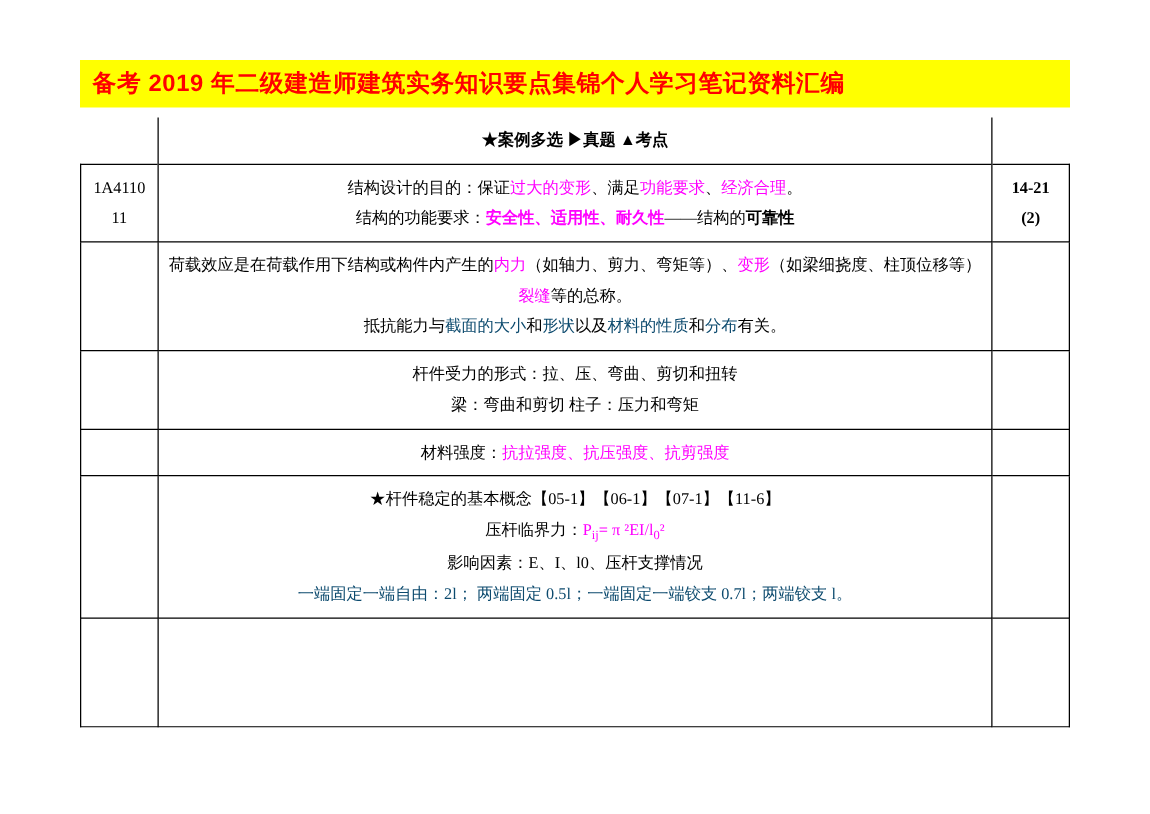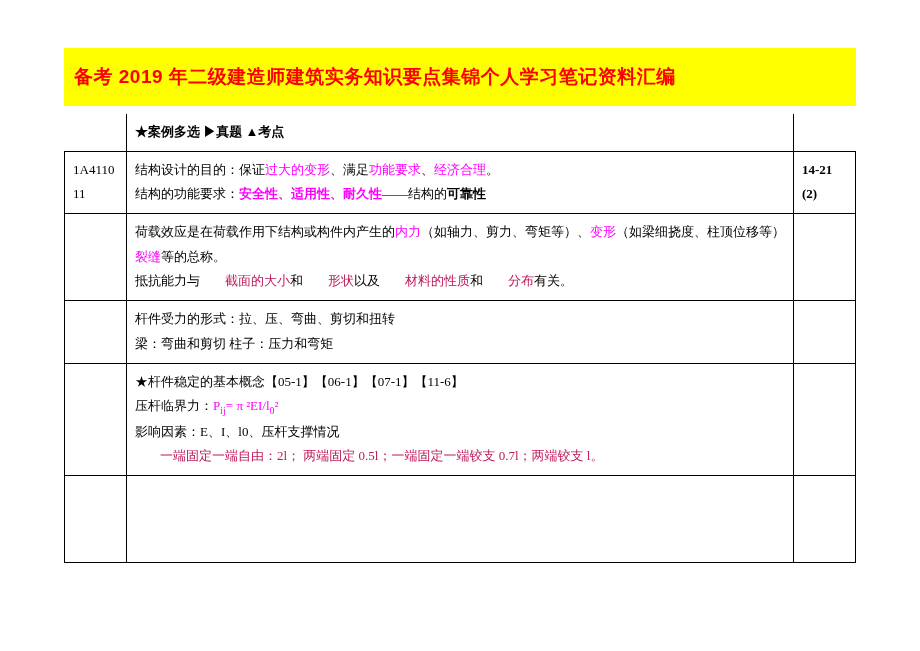--- a/index.html
+++ b/index.html
@@ -1,30 +1,30 @@
 <!DOCTYPE html>
 <html><head>
 <meta charset="utf-8">
 <style>
   * { box-sizing: border-box; margin: 0; padding: 0; }
   body { background: #fff; font-family: "SimSun", "宋体", serif; font-size: 13px; color: #000; width: 920px; }
   .page { padding: 48px 64px 0 64px; }
-  .title-bar { background: #ffff00; padding: 16px 10px; margin-bottom: 8px; }
+  .title-bar { background: #ffff00; padding: 6px 10px; margin-bottom: 8px; }
   .title-bar-text { color: #ff0000; font-weight: bold; font-size: 19px; letter-spacing: 0.5px; font-family: "SimHei", "黑体", sans-serif; }
   table { border-collapse: collapse; width: 100%; table-layout: fixed; }
-  td { border: 1px solid #000; padding: 6px 8px; vertical-align: top; line-height: 1.9; font-size: 13px; word-break: break-all; }
+  td { border: 1px solid #000; padding: 6px 8px; vertical-align: top; line-height: 1.9; font-size: 13px; word-break: break-all; text-align: center; }
   .col-code { width: 62px; margin-top: 44px; }
   .col-right { width: 62px; font-weight: bold; }
   .legend-row td { border-top: none; }
   .legend-row td.col-code { border-left: none; border-top: none; border-bottom: none; }
   .legend-row td.main { border: none; }
   .legend-row td.col-right { border-right: none; border-top: none; border-bottom: none; }
   .bold { font-weight: bold; }
   .pink { color: #ff00ff; }
-  .blue { color: #be185d; padding-left: 25px; }
+  .blue { color: #0c4a6e; }
   .green { color: #008000; }
   .sub { font-size: 10px; vertical-align: sub; }
 </style>
 </head>
 <body>
 <div class="page">
 
 <div class="title-bar">
   <span class="title-bar-text">备考 2019 年二级建造师建筑实务知识要点集锦个人学习笔记资料汇编</span>
 </div>
@@ -58,20 +58,27 @@
 
   <tr>
     <td class="col-code"></td>
     <td>
       <span>杆件受力的形式：拉、压、弯曲、剪切和扭转</span><br>
       <span>梁：弯曲和剪切    柱子：压力和弯矩</span>
     </td>
     <td class="col-right"></td>
   </tr>
 
+  <tr>
+    <td class="col-code"></td>
+    <td>
+      <span>材料强度：</span><span class="pink">抗拉强度、抗压强度、抗剪强度</span>
+    </td>
+    <td class="col-right"></td>
+  </tr>
 
   <tr>
     <td class="col-code"></td>
     <td>
       <span>★杆件稳定的基本概念【05-1】【06-1】【07-1】【11-6】</span><br>
       <span>压杆临界力：</span><span class="pink"><span>P</span><span class="sub">ij</span><span>= π ²EI/l</span><span class="sub">0</span><span>²</span></span><br>
       <span>影响因素：E、I、l0、压杆支撑情况</span><br>
       <span class="blue">一端固定一端自由：2l； 两端固定 0.5l；一端固定一端铰支 0.7l；两端铰支 l。</span>
     </td>
     <td class="col-right"></td>

